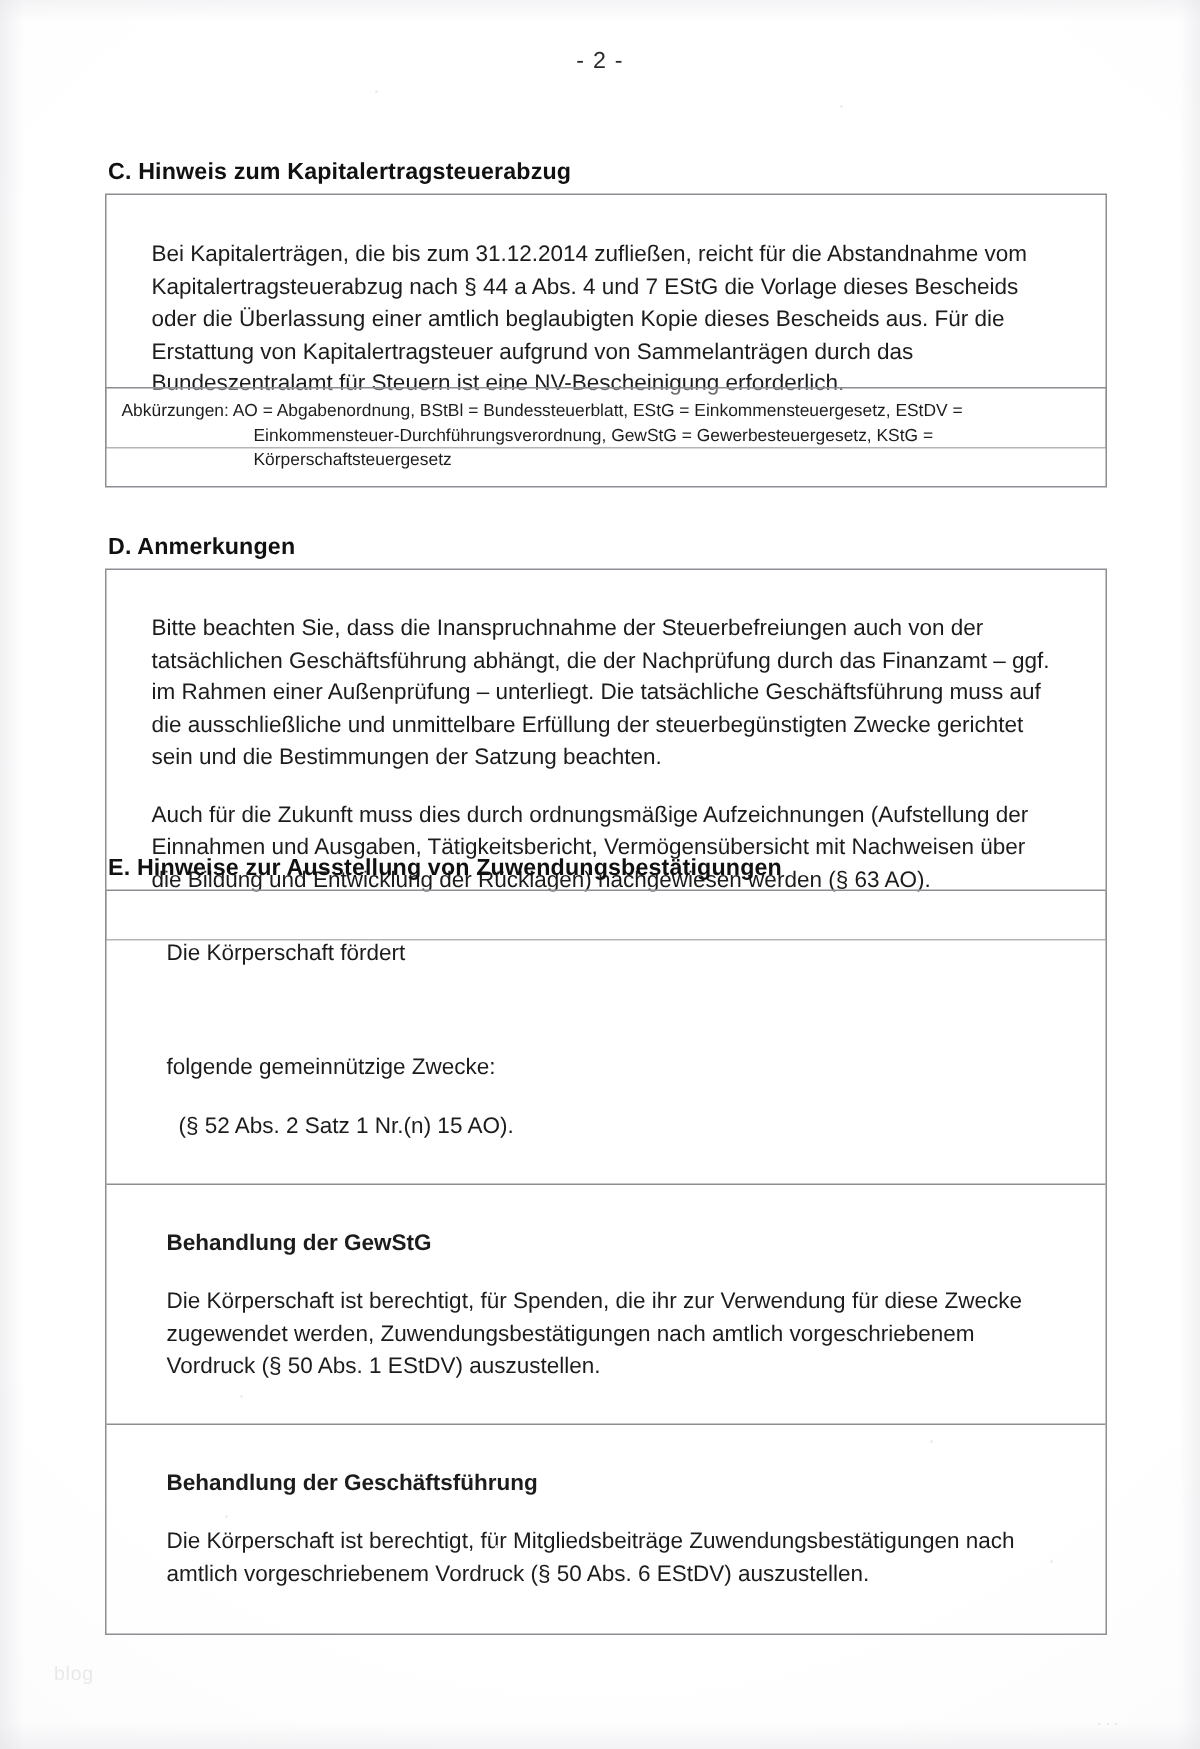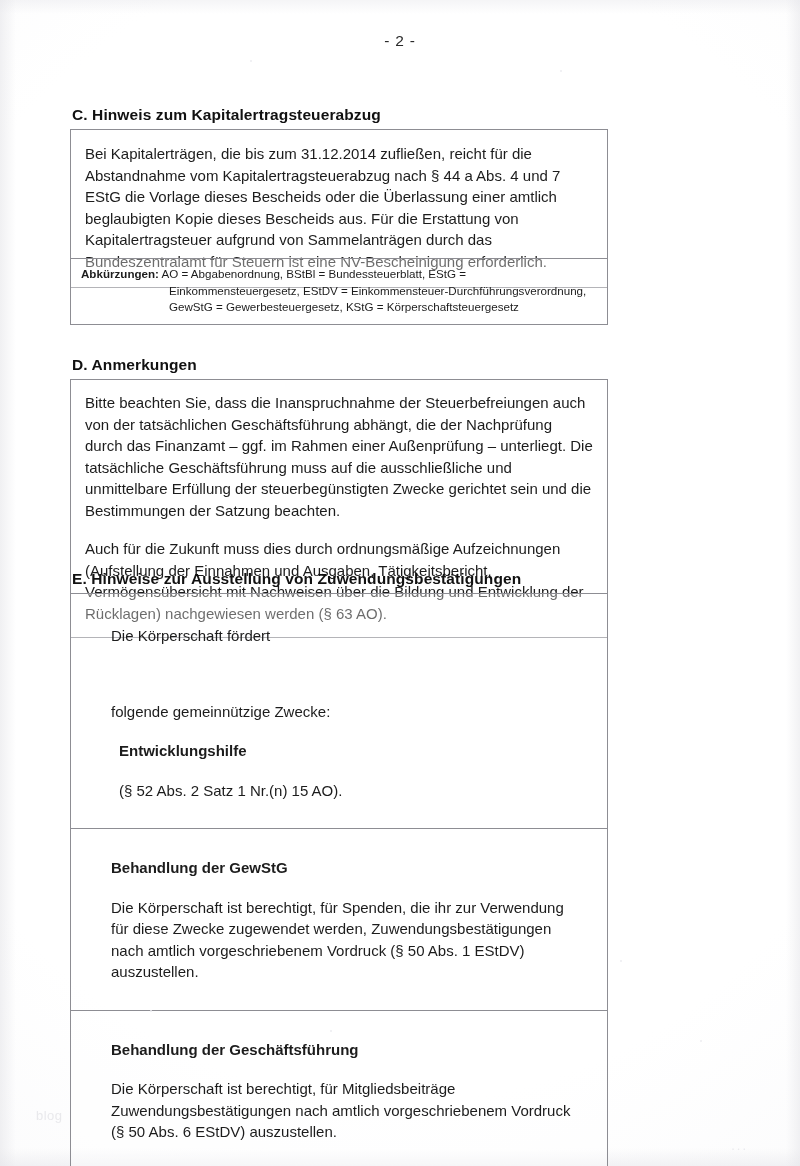--- a/index.html
+++ b/index.html
@@ -53,61 +53,61 @@
     text-align: center;
     font-size: 15.5px;
     letter-spacing: 0.8px;
     color: #2a2a2a;
   }
 
   
   .section {
     position: absolute;
     left: 70px;
-    width: 538px;
+    width: 668px;
   }
 
   .section-heading {
     font-size: 15.5px;
     font-weight: bold;
     color: #111111;
     letter-spacing: 0.1px;
     margin: 0 0 5px 2px;
     white-space: nowrap;
   }
 
   .box {
     border: 1px solid #8d8d93;
     box-sizing: border-box;
     background: rgba(255,255,255,0.35);
   }
 
   .box p {
-    margin: 0;
+    margin: 16px;
     font-size: 15px;
     line-height: 21.5px;
     color: #1c1c1c;
     text-align: left;
   }
 
   
   #section-c { top: 106px; }
   #section-c .box { padding: 13px 14px 15px 14px; }
 
   
   #abbrev-box-wrap { top: 258px; }
   #abbrev-box-wrap .box { padding: 7px 10px 8px 10px; }
   .abbrev-text {
     font-size: 11.6px;
     line-height: 16.5px;
     color: #1c1c1c;
     padding-left: 88px;
     text-indent: -88px;
   }
-  .abbrev-label { font-weight: bold; }
+  .abbrev-label { font-weight: normal; }
 
   
   #section-d { top: 356px; }
   #section-d .box { padding: 12px 14px 13px 14px; }
   #section-d .box p + p { margin-top: 17px; }
 
   
   #section-e { top: 570px; }
   #section-e .box { padding: 0; }
 
@@ -196,21 +196,20 @@
   </div>
 
   <div class="section" id="section-e">
     <div class="section-heading">E. Hinweise zur Ausstellung von Zuwendungsbestätigungen</div>
     <div class="box">
 
       <div class="e-block" id="e-block-foerdert">
         <p>Die Körperschaft fördert</p>
         <div class="e-spacer"></div>
         <p>folgende gemeinnützige Zwecke:</p>
-        <p class="e-purpose-name">Entwicklungshilfe</p>
         <p class="e-purpose-ref">(§ 52 Abs. 2 Satz 1 Nr.(n) 15 AO).</p>
       </div>
 
       <div class="e-block" id="e-block-spenden">
         <p class="e-block-title">Behandlung der GewStG</p>
         <p>Die Körperschaft ist berechtigt, für Spenden, die ihr zur Verwendung für diese Zwecke zugewendet werden, Zuwendungsbestätigungen nach amtlich vorgeschriebenem Vordruck (§ 50 Abs. 1 EStDV) auszustellen.</p>
       </div>
 
       <div class="e-block" id="e-block-mitglied">
         <p class="e-block-title">Behandlung der Geschäftsführung</p>

